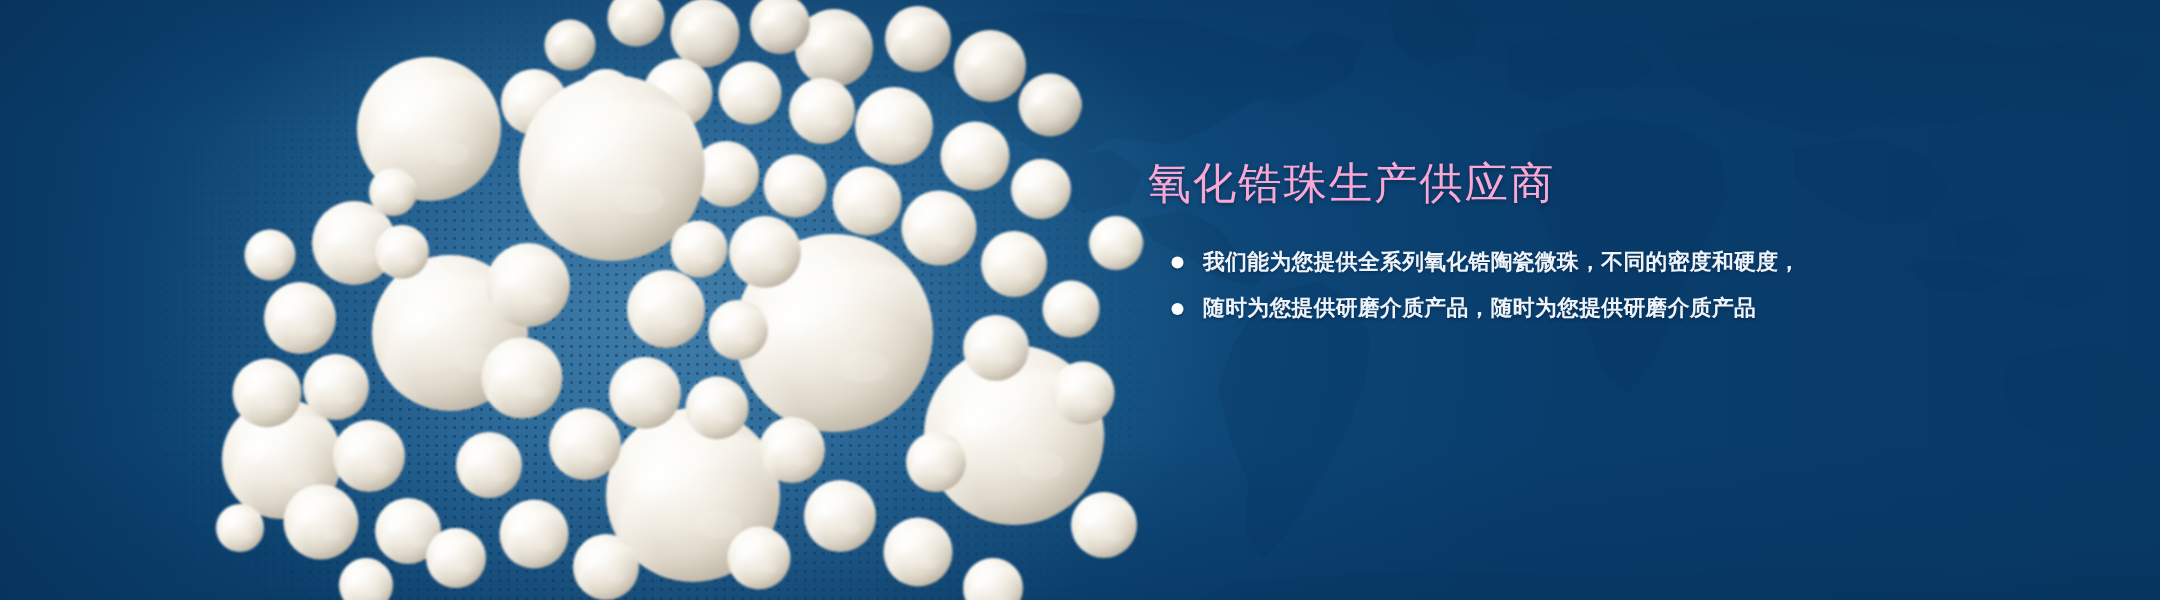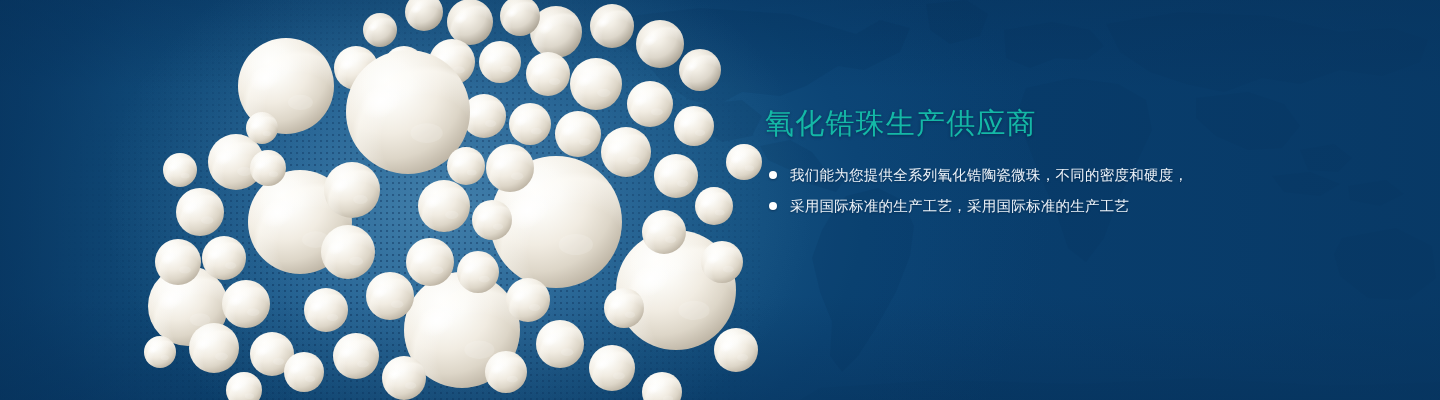--- a/index.html
+++ b/index.html
@@ -87,33 +87,34 @@
   #beads svg { width: 100%; height: 100%; display: block; }
 
   
   .copy {
     position: absolute;
     left: 765px;
     top: 104px;
     width: 470px;
   }
   .headline {
-    color: #14b8a6;
+    color: #f9a8d4;
     font-size: 29px;
     line-height: 38px;
     font-weight: 400;
     letter-spacing: 1.2px;
     margin: 0 0 22px 0;
     text-shadow: 0 1px 3px rgba(0,20,45,0.45);
     white-space: nowrap;
   }
   .bullets {
     list-style: none;
-    margin: 0;
+    margin: 12px;
     padding: 0;
+    font-weight: bold;
   }
   .bullet {
     position: relative;
     padding-left: 25px;
     margin-bottom: 9px;
     color: #eef4fa;
     font-size: 14.5px;
     line-height: 22px;
     letter-spacing: 0.25px;
     text-shadow: 0 1px 2px rgba(0,18,40,0.40);
@@ -302,19 +303,19 @@
     <ul class="bullets">
 
       <li class="bullet">
         <span class="dot"></span>
         <span>我们能为您提供全系列氧化锆陶瓷微珠，不同的密度和硬度，</span>
       </li>
 
 
       <li class="bullet">
         <span class="dot"></span>
-        <span>采用国际标准的生产工艺，采用国际标准的生产工艺</span>
+        <span>随时为您提供研磨介质产品，随时为您提供研磨介质产品</span>
       </li>
 
     </ul>
   </div>
 
 </div>
 
 </body></html>

